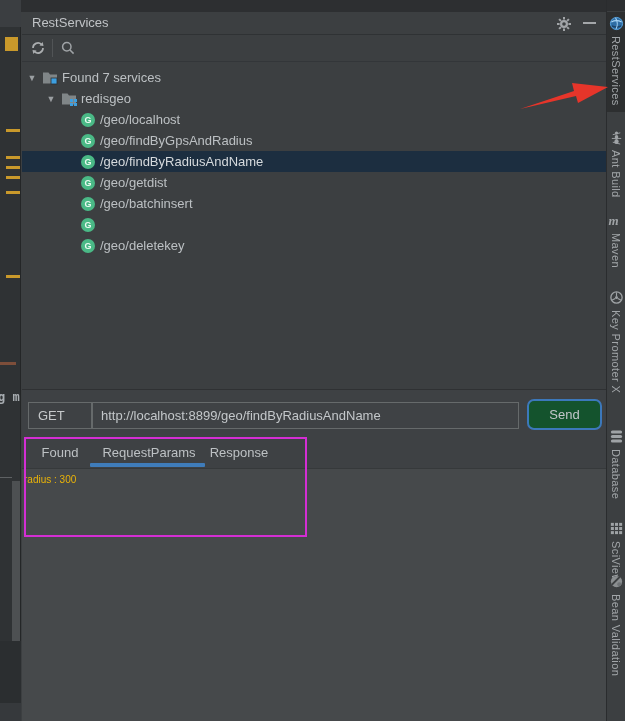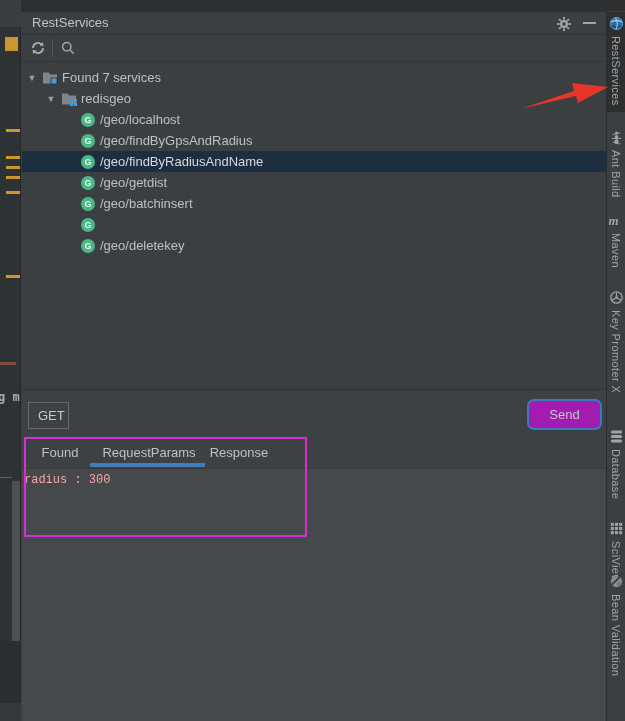--- a/index.html
+++ b/index.html
@@ -42,33 +42,33 @@
   .caret { font-size:9px; color:#9b9fa2; width:10px; margin-right:5px; text-align:center; }
   .folder-ic { width:16px; height:14px; margin-right:4px; }
   .g-badge { width:14px; height:14px; border-radius:50%; background:#4ab986; color:#eafaf1; font-size:9px; font-weight:bold;
              display:flex; align-items:center; justify-content:center; margin-right:5px; flex:0 0 auto; }
   .tree-label { color:#bcc0c3; }
   .tree-row.selected .tree-label { color:#d6dadd; }
 
   
   .request-panel { position:absolute; left:22px; top:389px; width:584px; height:332px; background:#3e4144; border-top:1px solid #2f3133; }
   .response-area { position:absolute; left:22px; top:468px; width:584px; height:253px; background:#46494b; border-top:1px solid #36393b; }
-  .method-box { position:absolute; left:28px; top:402px; width:41px; height:27px; border:1px solid #666a6b; line-height:25px; padding-left:9px; color:#c6c9cb; cursor:pointer; }
+  .method-box { position:absolute; left:28px; top:402px; width:64px; height:27px; border:1px solid #666a6b; line-height:25px; padding-left:9px; color:#c6c9cb; cursor:pointer; }
   .url-input { position:absolute; left:92px; top:402px; width:427px; height:27px; background:#3f4245; border:1px solid #666a6b;
                color:#c3c7ca; font-family:"Liberation Sans", sans-serif; font-size:13px; padding:0 8px; outline:none; }
-  .send-btn { position:absolute; left:527px; top:399px; width:75px; height:31px; background:#a21caf; border:2px solid #3c78bb;
+  .send-btn { position:absolute; left:527px; top:399px; width:75px; height:31px; background:#14532d; border:2px solid #3c78bb;
               border-radius:7px; color:#c3c7ca; font-family:"Liberation Sans", sans-serif; font-size:13px; cursor:pointer; }
 
   .tab { position:absolute; top:440px; height:26px; line-height:26px; text-align:center; color:#bdc1c4; cursor:pointer; }
   .tab-header { left:28px; width:64px; }
   .tab-reqparams { left:92px; width:114px; }
   .tab-response { left:206px; width:66px; }
   .tab-underline { position:absolute; left:90px; top:463px; width:115px; height:4px; background:#3f7cba; border-radius:1px; }
 
-  .param-line { position:absolute; left:24px; height:20px; line-height:20px; font-family:Liberation Mono, monospace; font-size:12px; color:#fca5a5; white-space:pre; }
+  .param-line { position:absolute; left:24px; height:20px; line-height:20px; font-family:Liberation Sans, sans-serif; font-size:10px; color:#eab308; white-space:pre; }
 
   .magenta-box { position:absolute; left:24px; top:437px; width:283px; height:100px; border:2px solid #d42ed4; z-index:50; pointer-events:none; }
 
   
   .sidebar { position:absolute; left:606px; top:0; width:19px; height:721px; background:#3c3f41; border-left:1px solid #2a2c2e; }
   .sidebar-top { position:absolute; left:0; top:0; width:19px; height:11px; background:#2d2f31; }
   .side-item { position:absolute; left:0; width:18px; display:flex; flex-direction:column; align-items:center; padding-top:4px; cursor:pointer; }
   .side-item.active { background:rgba(0,0,0,0.25); }
   .side-icon { width:15px; height:15px; margin-bottom:5px; flex:0 0 auto; }
   .side-label { writing-mode:vertical-rl; font-size:11px; color:#a2a6a9; letter-spacing:0.4px; padding-bottom:6px; }
@@ -190,20 +190,21 @@
     <div class="tree-row" style="top:173px; padding-left:59px">
       <span class="g-badge">G</span>
       <span class="tree-label">/geo/deletekey</span>
     </div>
   </div>
 
   <div class="request-panel"></div>
   <div class="response-area"></div>
 
   <div class="method-box">GET</div>
+  <input class="url-input" type="text" value="http://localhost:8899/geo/findByRadiusAndName" style="">
   <button class="send-btn">Send</button>
 
   <div class="tab tab-header">Found</div>
   <div class="tab tab-reqparams">RequestParams</div>
   <div class="tab tab-response">Response</div>
   <div class="tab-underline"></div>
 
   <div class="param-line" style="top:470px">radius : 300</div>
 
   <div class="magenta-box"></div>

